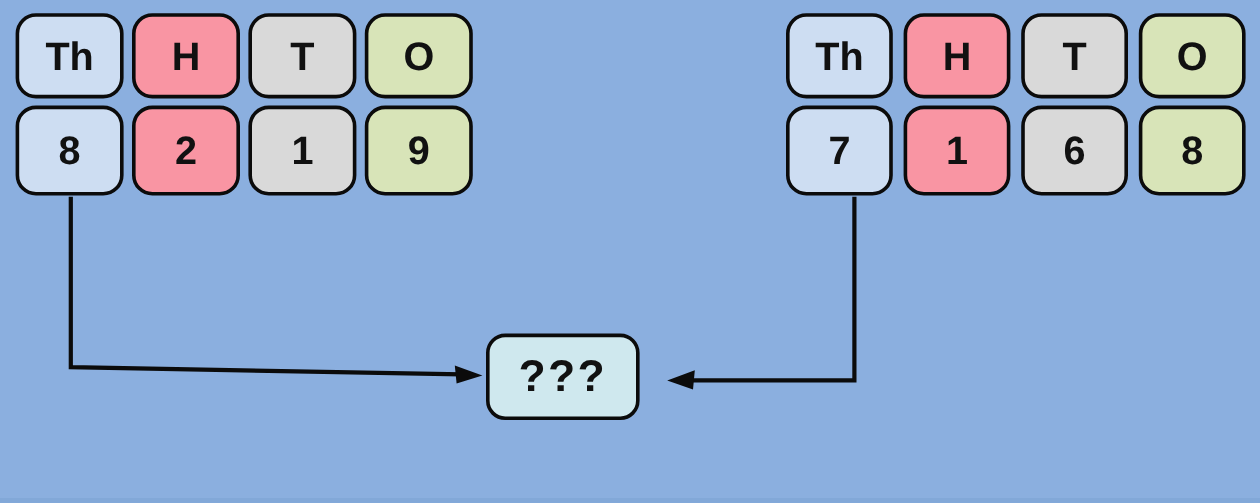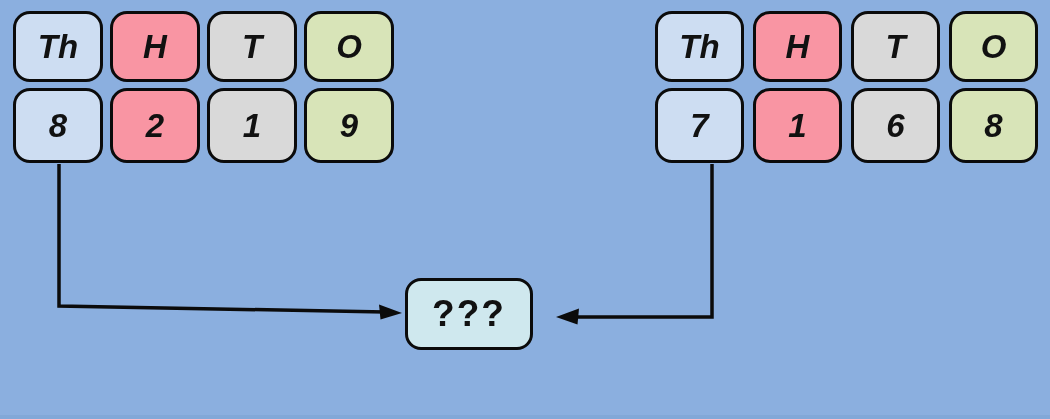--- a/index.html
+++ b/index.html
@@ -27,21 +27,20 @@
   .cell {
     box-sizing: border-box;
     border: 3px solid var(--stroke, #000);
     border-radius: 17px;
     display: flex;
     align-items: center;
     justify-content: center;
     font-weight: 700;
     font-size: 33px;
     color: #111;
-    font-style: italic;
   }
   .cell-l { width: 90px; }
   .cell-r { width: 89px; }
   .h-cell { height: 71px; }
   .d-cell { height: 75px; }
   .col-th { background: var(--col_thousands, #cdddf2); }
   .col-h  { background: var(--col_hundreds, #f995a3); }
   .col-t  { background: var(--col_tens, #d9d9d9); }
   .col-o  { background: var(--col_ones, #d8e4b8); }
   .result-box {

